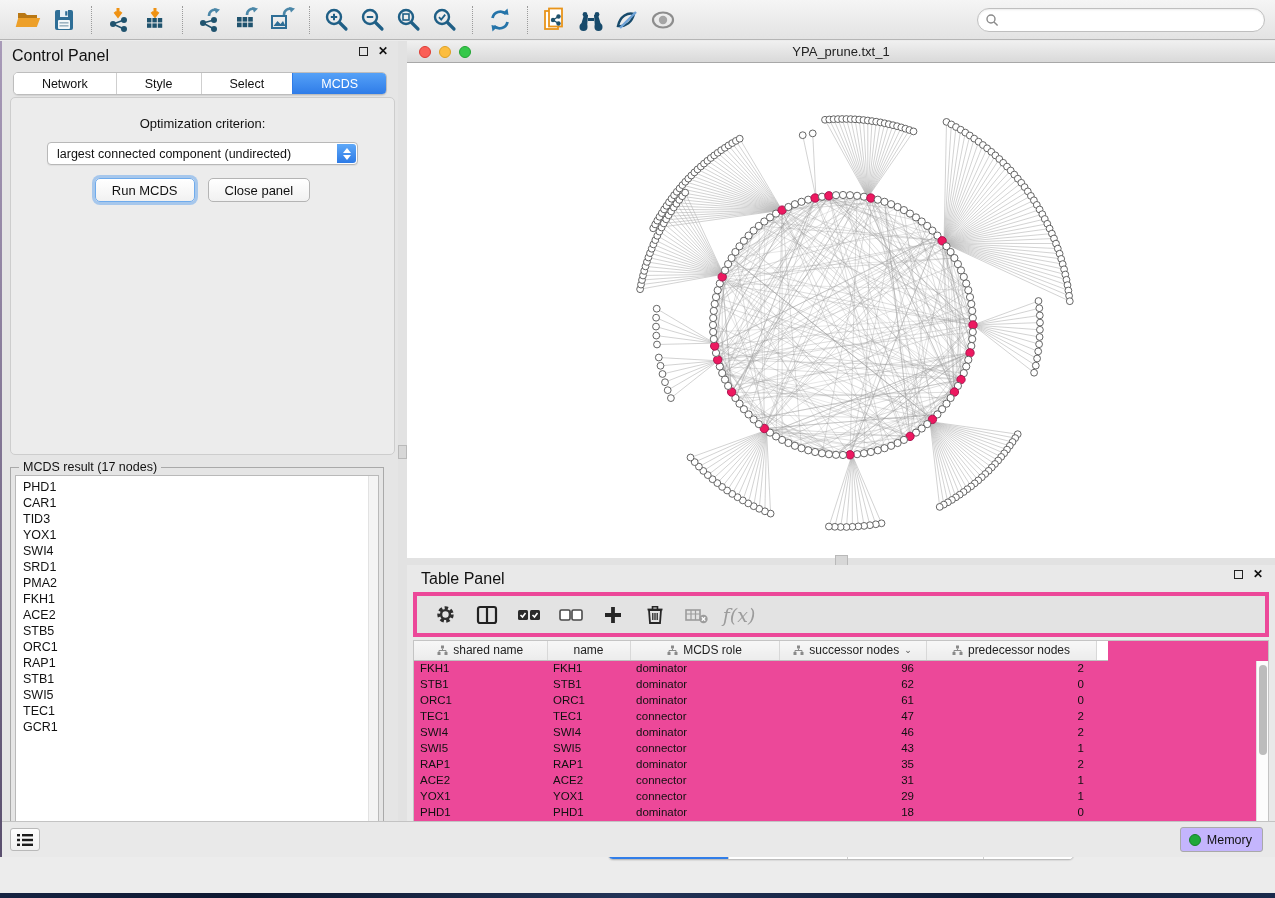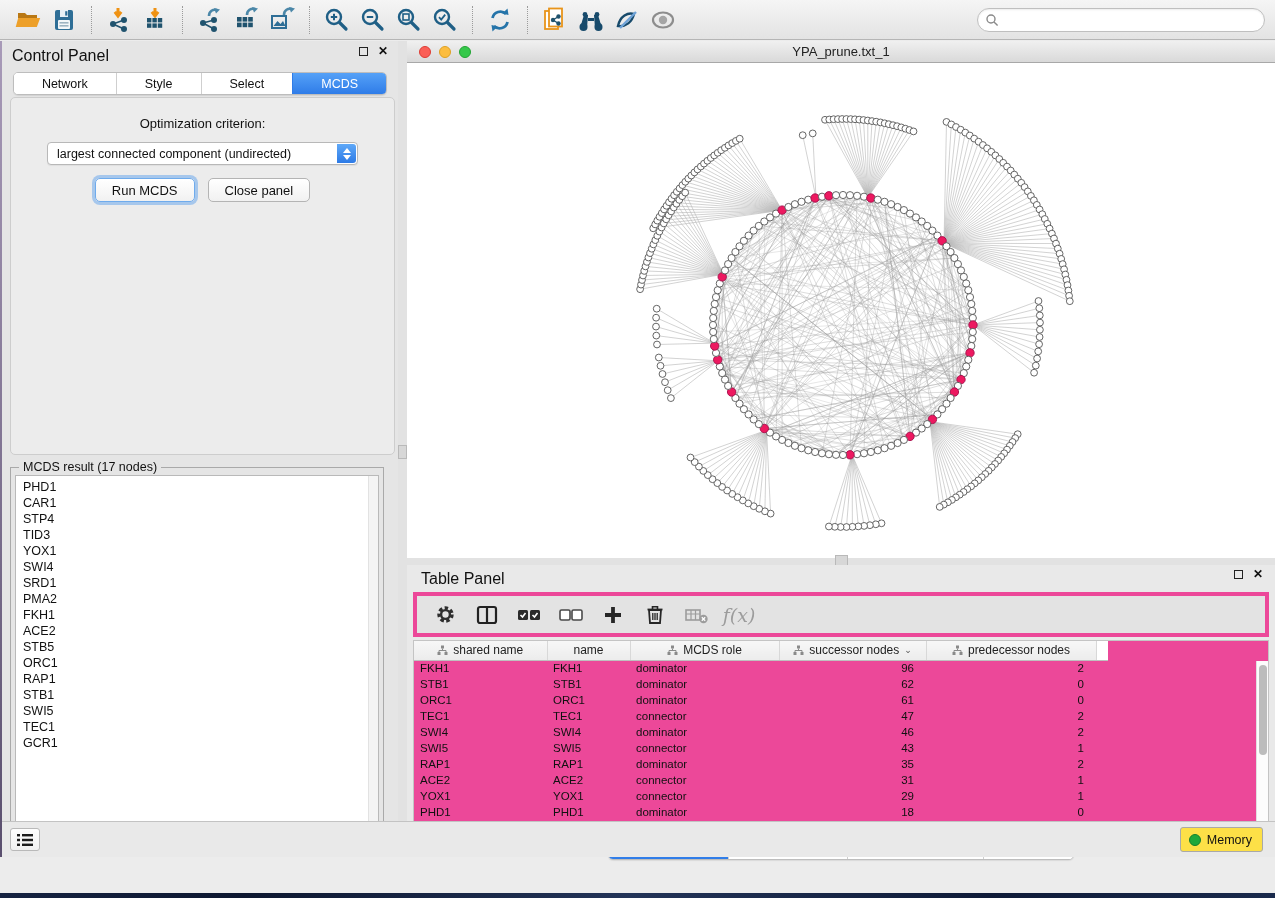--- a/index.html
+++ b/index.html
@@ -110,21 +110,21 @@
   .tscroll { position:absolute; right:0; top:20px; bottom:1px; width:12px; background:#fcfcfc; border-left:1px solid #e0e0e0; }
   .tscroll .thumb { position:absolute; left:2px; top:4px; width:8px; height:90px; border-radius:4px; background:#bcbcbc; }
 
   .bottom-tabs { position:absolute; left:0; right:0; top:272px; display:flex; justify-content:center; }
   .statusbar { position:absolute; left:0; right:0; bottom:0; height:36px; background:#e9e9e9;
     border-top:1px solid #c3c3c3; }
   .list-btn { position:absolute; left:10px; top:6px; width:30px; height:23px;
     background:linear-gradient(#fdfdfd,#f0f0f0); border:1px solid #b9b9b9; border-radius:3px;
     display:flex; align-items:center; justify-content:center; }
   .memory-btn { position:absolute; right:12px; top:5px; height:25px; padding:0 10px 0 8px;
-    background:#fde047; border:1px solid #a9a9a9; border-radius:3px;
+    background:#c4b5fd; border:1px solid #a9a9a9; border-radius:3px;
     display:flex; align-items:center; gap:6px; font-size:12.5px; color:#111; }
   .mem-dot { width:12px; height:12px; border-radius:50%; background:#1fa83a; border:1px solid #157f2a; }
 </style>
 </head>
 <body>
 
 <div class="app">
   <div class="left-edge"></div>
 
   <div class="toolbar">
@@ -310,21 +310,20 @@
           <div class="mac-btn focused">Run MCDS</div>
           <div class="mac-btn">Close panel</div>
         </div>
       </div>
       <div class="groupbox">
         <div class="groupbox-label">MCDS result (17 nodes)</div>
         <div class="result-list">
           <ul id="result-items">
               <li>PHD1</li>
               <li>CAR1</li>
-              <li>STP4</li>
               <li>TID3</li>
               <li>YOX1</li>
               <li>SWI4</li>
               <li>SRD1</li>
               <li>PMA2</li>
               <li>FKH1</li>
               <li>ACE2</li>
               <li>STB5</li>
               <li>ORC1</li>
               <li>RAP1</li>

